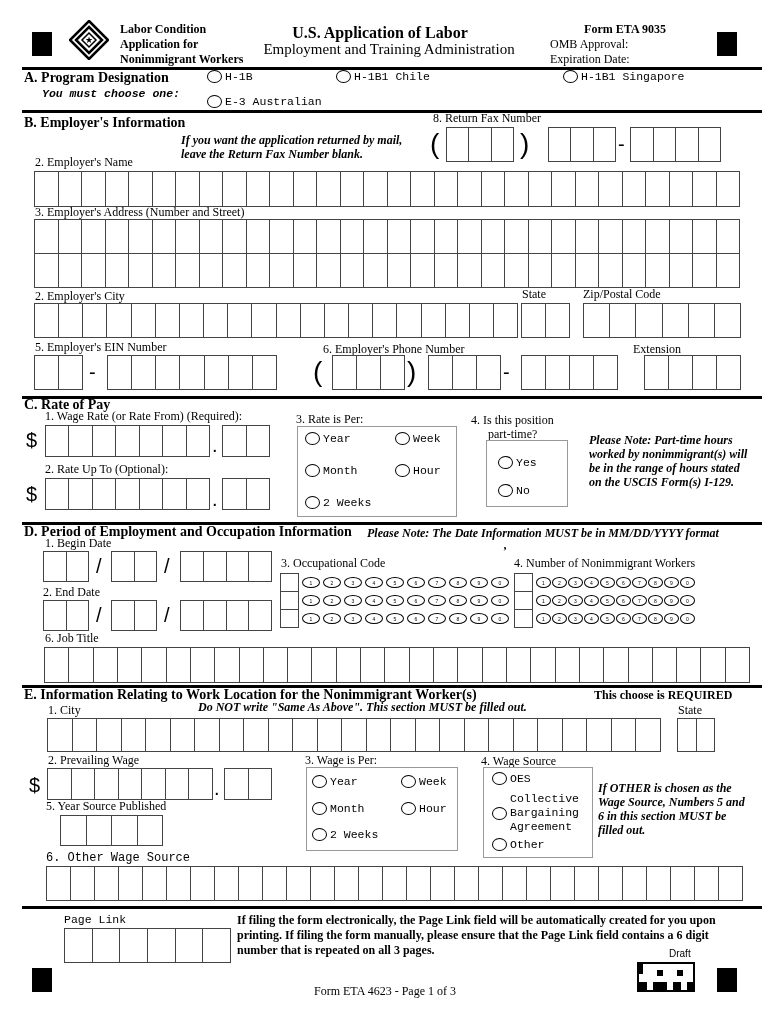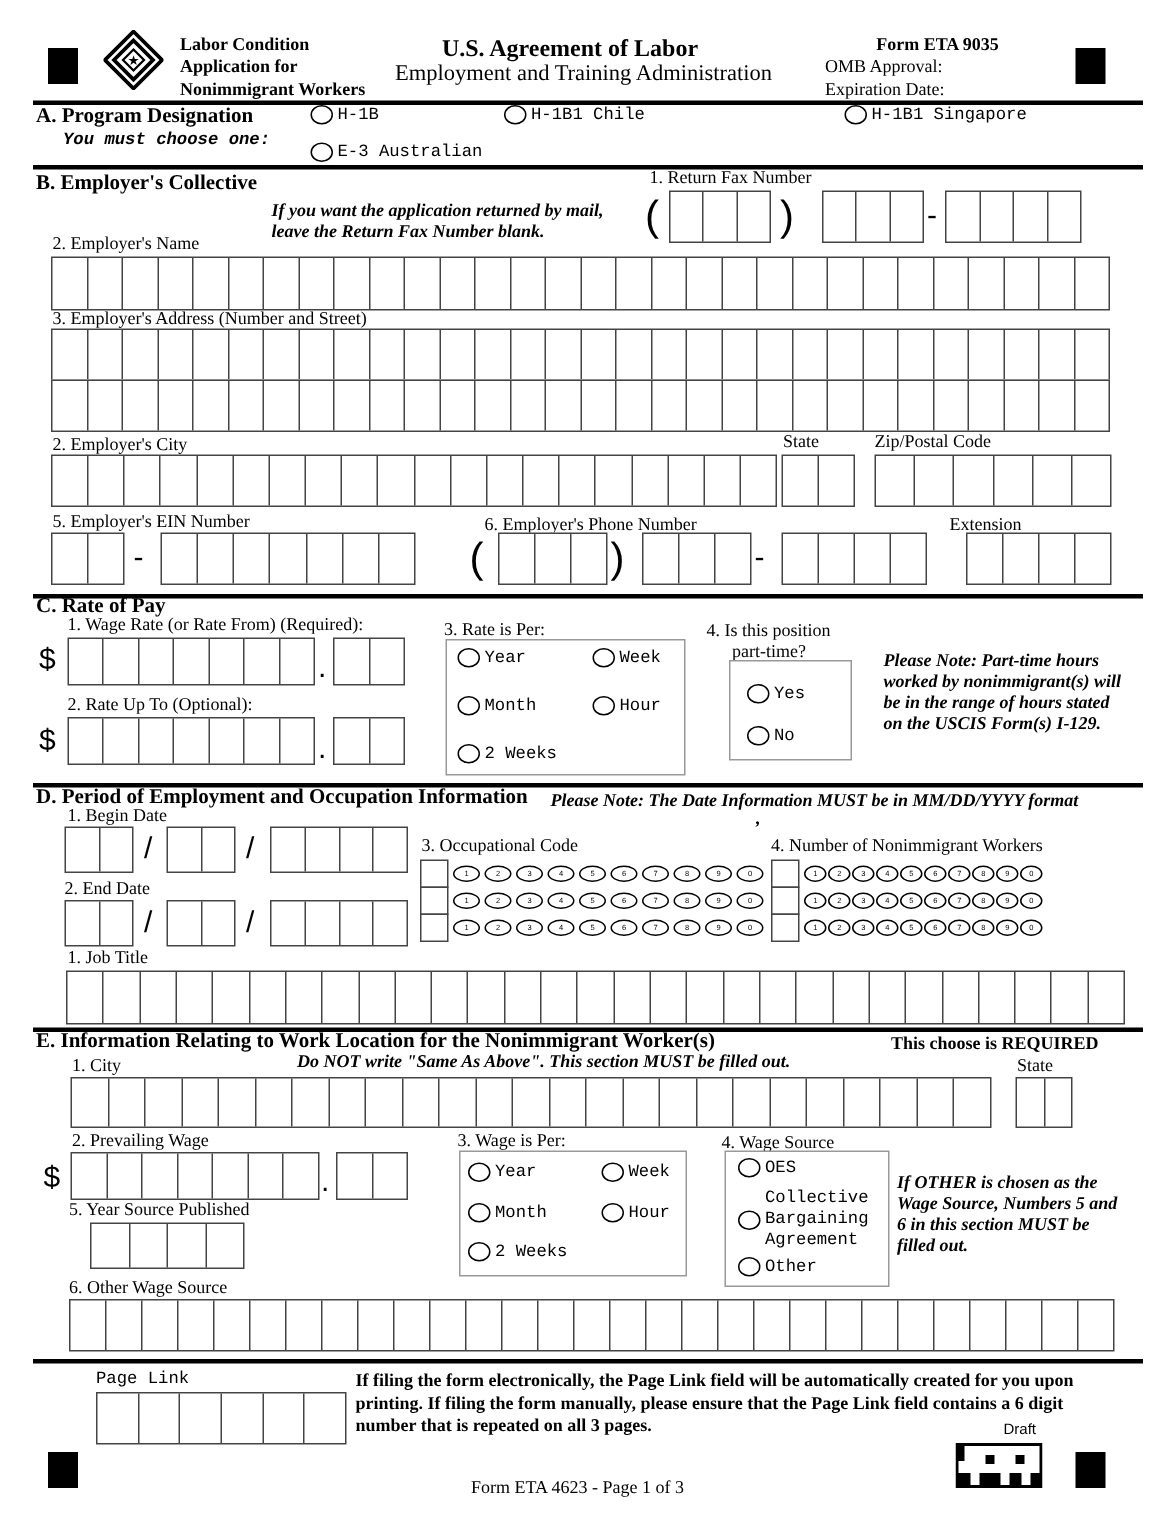--- a/index.html
+++ b/index.html
@@ -42,21 +42,21 @@
     <polygon points="20,7 33,20 20,33 7,20" fill="none" stroke="#000" stroke-width="2.5"></polygon>
     <polygon points="20,13 27,20 20,27 13,20" fill="#fff" stroke="#000" stroke-width="1.5"></polygon>
     <text x="20" y="23" font-size="9" text-anchor="middle" fill="#000">★</text>
   </svg>
 </div>
 <div class="abs serif b" style="left:120px;top:22px;font-size:12px;line-height:15px;">
   <div>Labor Condition</div>
   <div>Application for</div>
   <div>Nonimmigrant Workers</div>
 </div>
-<div class="abs serif b" style="left:280px;top:24px;width:200px;text-align:center;font-size:16px;">U.S. Agreement of Labor</div>
+<div class="abs serif b" style="left:280px;top:24px;width:200px;text-align:center;font-size:16px;">U.S. Application of Labor</div>
 <div class="abs serif" style="left:258px;top:41px;width:262px;text-align:center;font-size:15px;">Employment and Training Administration</div>
 <div class="abs serif b" style="left:570px;top:22px;width:110px;text-align:center;font-size:12px;">Form ETA 9035</div>
 <div class="abs serif" style="left:550px;top:37px;font-size:12px;">OMB Approval:</div>
 <div class="abs serif" style="left:550px;top:52px;font-size:12px;">Expiration Date:</div>
 
 <div class="hr" style="top:67px;"></div>
 
 <div class="abs serif b" style="left:24px;top:70px;font-size:14px;">A. Program Designation</div>
 <div class="abs mono b i" style="left:42px;top:87px;font-size:11.5px;">You must choose one:</div>
 <div class="radio" style="left:207px;top:70px;">
@@ -71,22 +71,22 @@
     <span class="o"></span>
     <span>H-1B1 Singapore</span>
   </div>
 <div class="radio" style="left:207px;top:95px;">
     <span class="o"></span>
     <span>E-3 Australian</span>
   </div>
 
 <div class="hr" style="top:110px;"></div>
 
-<div class="abs serif b" style="left:24px;top:115px;font-size:14px;">B. Employer's Collective</div>
-<div class="lbl" style="left:433px;top:112px;">1. Return Fax Number</div>
+<div class="abs serif b" style="left:24px;top:115px;font-size:14px;">B. Employer's Information</div>
+<div class="lbl" style="left:433px;top:112px;">8. Return Fax Number</div>
 <div class="note" style="left:181px;top:133px;">
   <div>If you want the application returned by mail,</div>
   <div>leave the Return Fax Number blank.</div>
 </div>
 <div class="paren" style="left:430px;top:130px;">(</div>
 <div class="boxes" style="left:446px;top:127px;width:68px;height:35px;">
     <div class="c" style="flex: 1 1 0%;"></div>
     <div class="c" style="flex: 1 1 0%;"></div>
     <div class="c" style="flex: 1 1 0%;"></div>
   </div>
@@ -479,21 +479,21 @@
       <div class="bubble bubble-sm">4</div>
       <div class="bubble bubble-sm">5</div>
       <div class="bubble bubble-sm">6</div>
       <div class="bubble bubble-sm">7</div>
       <div class="bubble bubble-sm">8</div>
       <div class="bubble bubble-sm">9</div>
       <div class="bubble bubble-sm">0</div>
     </div>
 </div>
 
-<div class="lbl" style="left:45px;top:632px;">1. Job Title</div>
+<div class="lbl" style="left:45px;top:632px;">6. Job Title</div>
 <div class="boxes" style="left:44px;top:647px;width:706px;height:36px;">
     <div class="c" style="flex: 1 1 0%;"></div>
     <div class="c" style="flex: 1 1 0%;"></div>
     <div class="c" style="flex: 1 1 0%;"></div>
     <div class="c" style="flex: 1 1 0%;"></div>
     <div class="c" style="flex: 1 1 0%;"></div>
     <div class="c" style="flex: 1 1 0%;"></div>
     <div class="c" style="flex: 1 1 0%;"></div>
     <div class="c" style="flex: 1 1 0%;"></div>
     <div class="c" style="flex: 1 1 0%;"></div>
@@ -619,21 +619,21 @@
     <span>Bargaining</span>
     <span>Agreement</span>
   </span>
 </div>
 <div class="radio" style="left:492px;top:838px;">
     <span class="o"></span>
     <span>Other</span>
   </div>
 <div class="note" style="left:598px;top:781px;width:150px;white-space:normal;">If OTHER is chosen as the Wage Source, Numbers 5 and 6 in this section MUST be filled out.</div>
 
-<div class="lbl" style="left:46px;top:852px;">6. Other Wage Source</div>
+<div class="lbl" style="left:46px;top:852px;font-family:Liberation Mono, monospace;">6. Other Wage Source</div>
 <div class="boxes" style="left:46px;top:866px;width:697px;height:35px;">
     <div class="c" style="flex: 1 1 0%;"></div>
     <div class="c" style="flex: 1 1 0%;"></div>
     <div class="c" style="flex: 1 1 0%;"></div>
     <div class="c" style="flex: 1 1 0%;"></div>
     <div class="c" style="flex: 1 1 0%;"></div>
     <div class="c" style="flex: 1 1 0%;"></div>
     <div class="c" style="flex: 1 1 0%;"></div>
     <div class="c" style="flex: 1 1 0%;"></div>
     <div class="c" style="flex: 1 1 0%;"></div>

